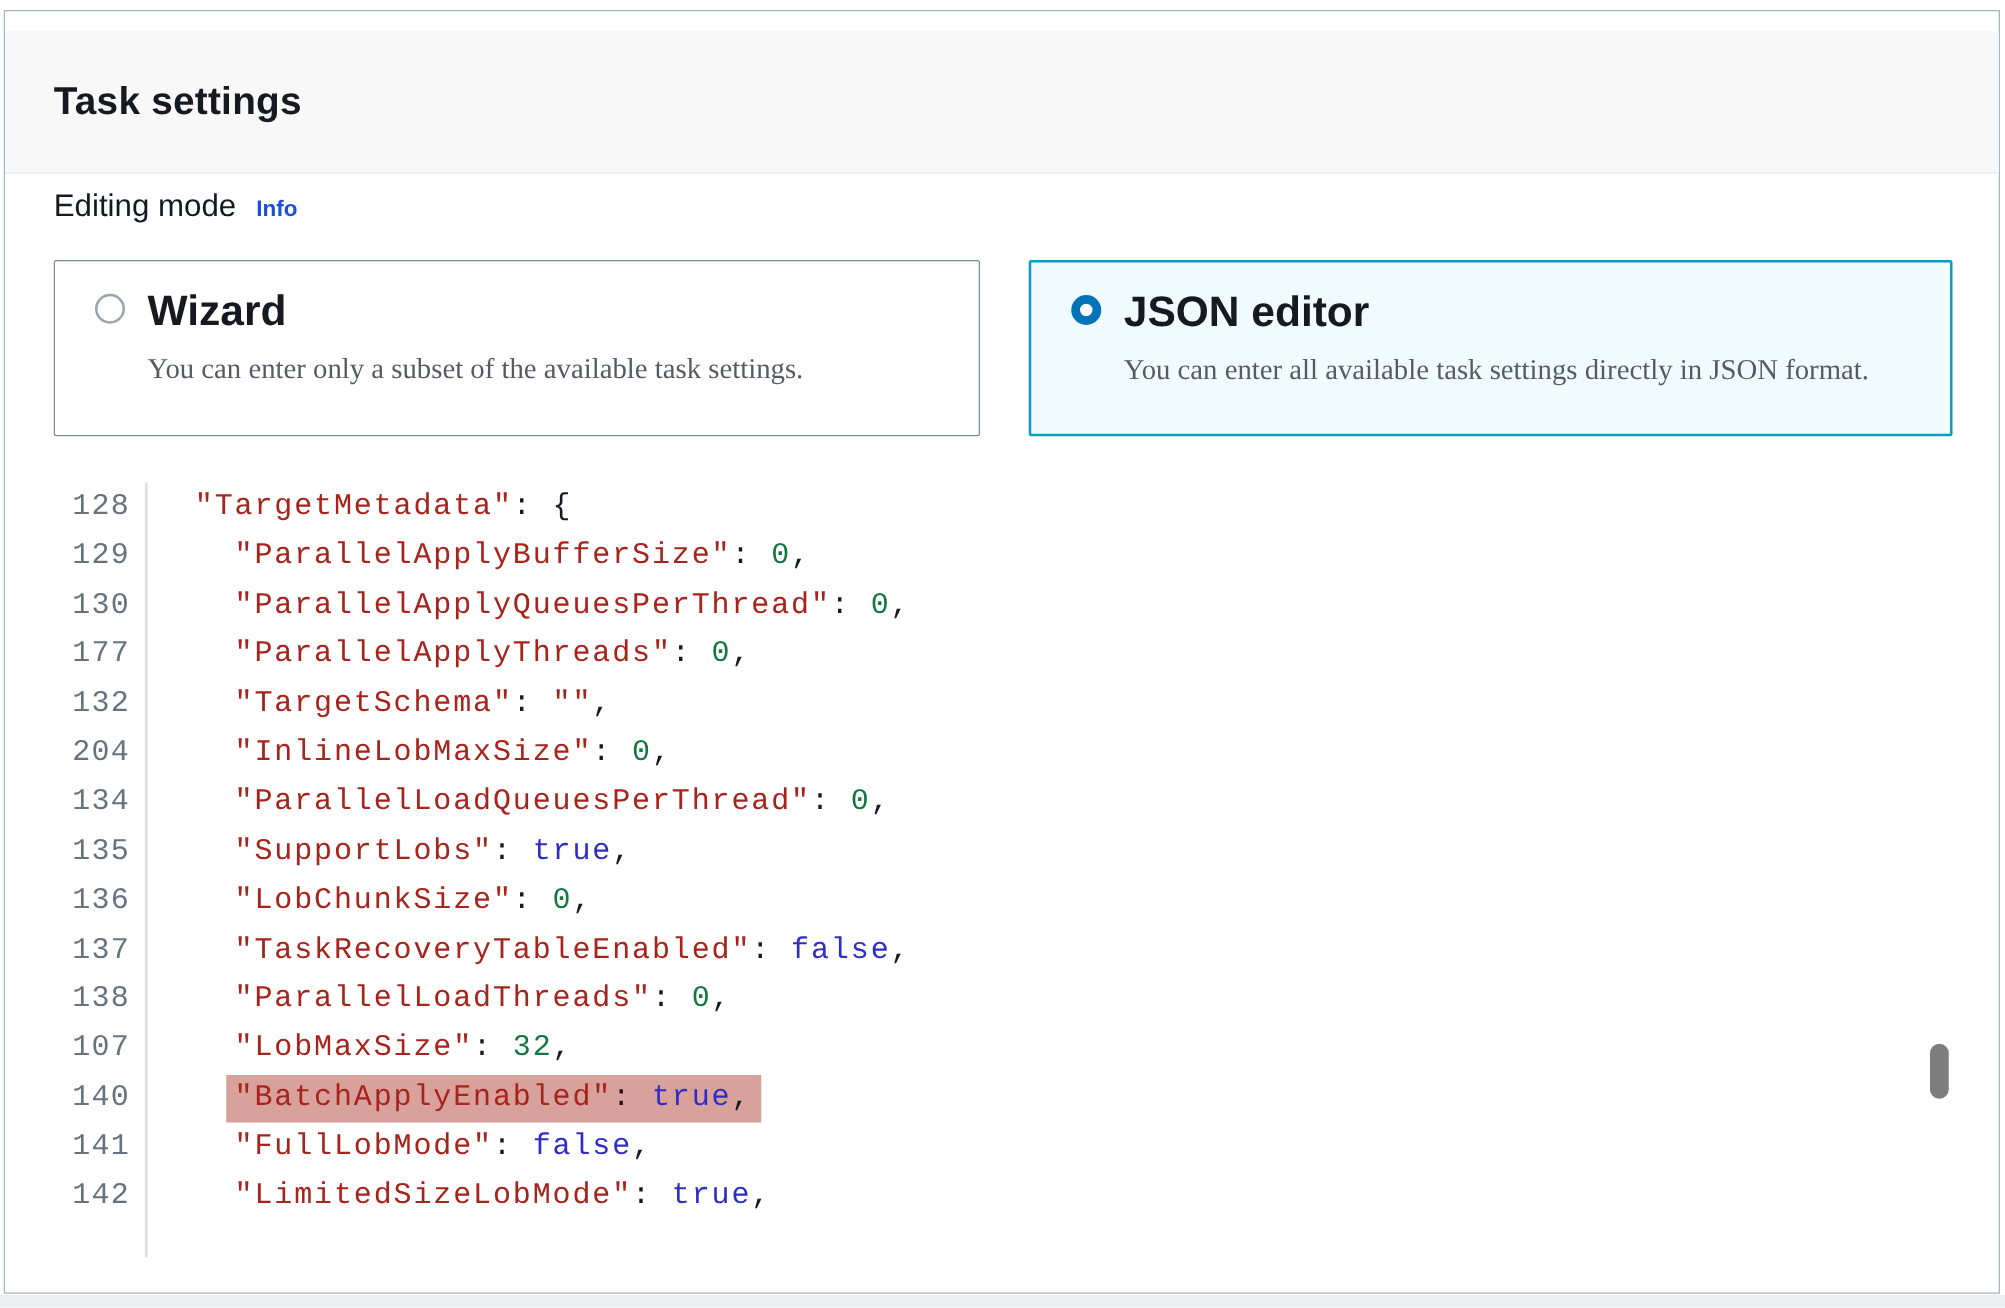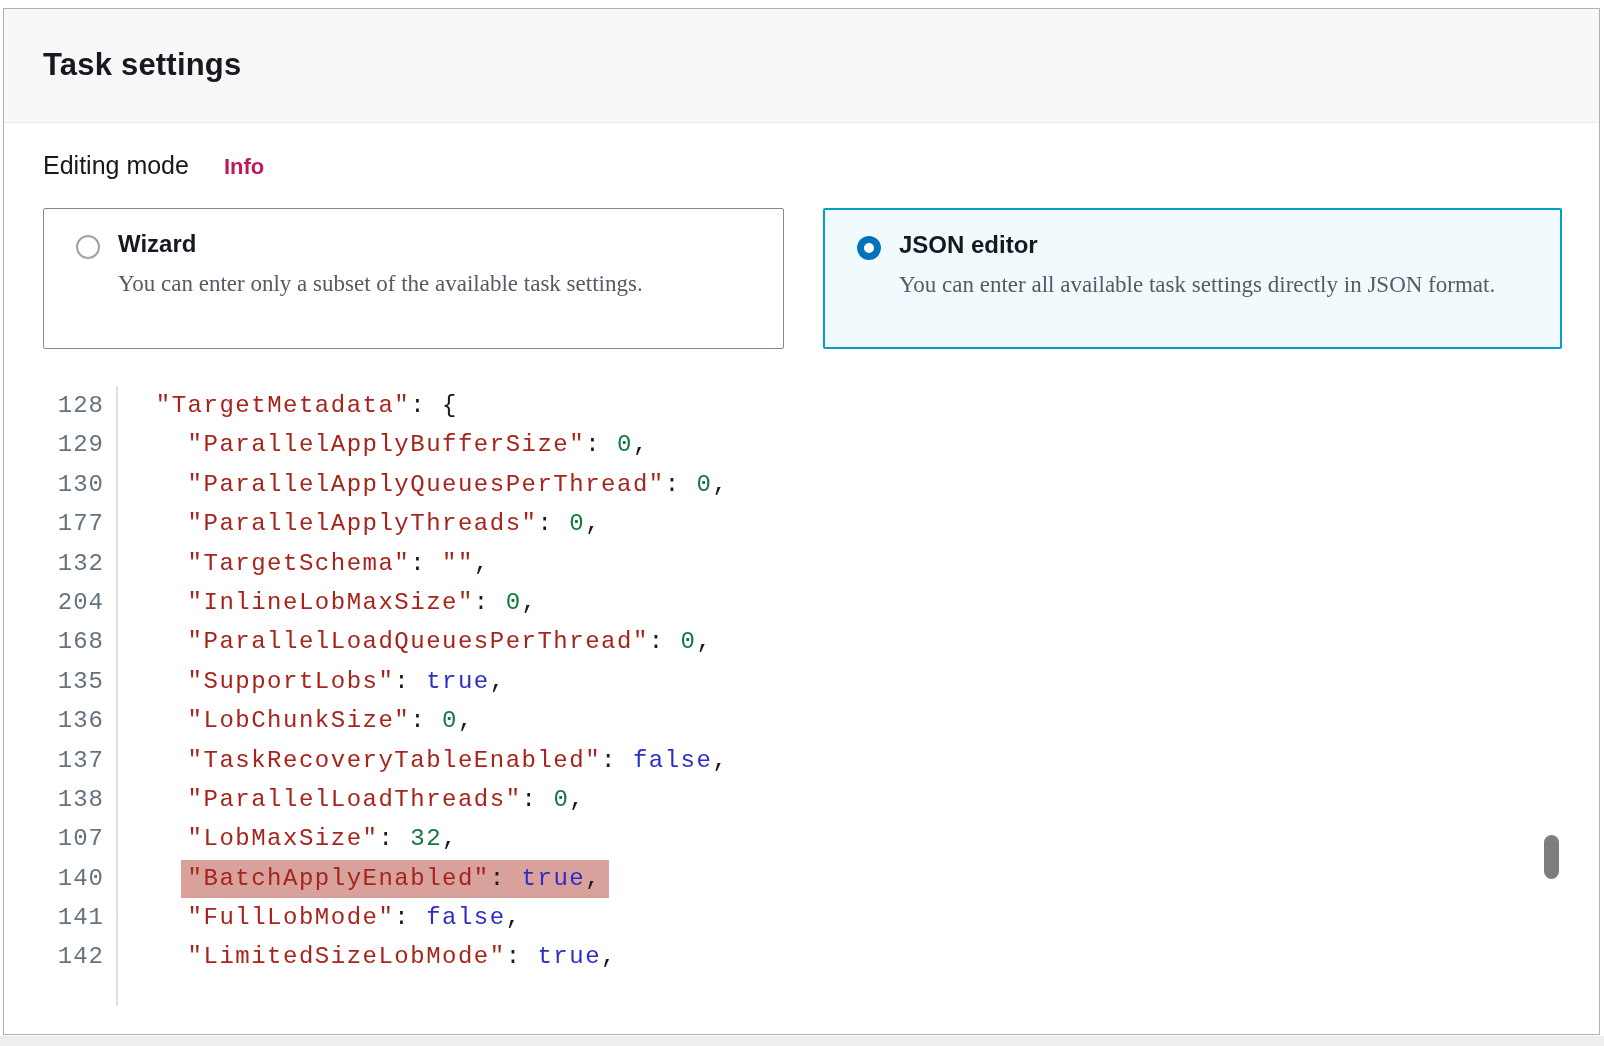--- a/index.html
+++ b/index.html
@@ -4,46 +4,46 @@
 <style>
   * { margin:0; padding:0; box-sizing:border-box; }
   html,body { width:1604px; height:1046px; background:#ffffff; font-family:"Liberation Sans", sans-serif; color:#16191f; overflow:hidden; }
 
   .page-card {
     position:absolute; left:3px; top:8px; width:1597px; height:1027px;
     background:#ffffff; border:1px solid #a9b4bb;
   }
 
   .card-header {
-    position:absolute; left:0; top:0; right:0; height:114px;
+    position:absolute; left:0; top:16px; right:0; height:114px;
     background:#f8f8f8; border-bottom:1px solid #e7eaea;
   }
   .page-title {
     position:absolute; left:39px; top:38px;
     font-size:31px; font-weight:700; color:#16191f; letter-spacing:0.2px;
   }
 
   .editing-row { position:absolute; left:39px; top:142px; height:36px; }
   .editing-label { display:inline-block; font-size:25px; color:#16191f; }
-  .info-link { display:inline-block; margin-left:35px; font-size:22px; font-weight:700; color:#be185d; cursor:pointer; }
+  .info-link { display:inline-block; margin-left:16px; font-size:18px; font-weight:700; color:#1d4ed8; cursor:pointer; }
 
   .tile {
     position:absolute; top:199px; height:141px; background:#ffffff;
     border:1px solid #7f8b93; border-radius:2px; cursor:pointer;
   }
   .tile-wizard { left:39px; width:741px; }
   .tile-json { left:819px; width:739px; border:2px solid #069dc9; background:#f1fbfe; }
 
   .tile-inner { position:absolute; left:32px; top:21px; right:20px; }
   .radio {
     position:absolute; left:0; top:5px; width:24px; height:24px; border-radius:50%;
     background:#ffffff; border:2px solid #99a5ab;
   }
   .radio.selected { border:7px solid #0073bb; }
-  .tile-label { margin-left:42px; font-size:24px; font-weight:700; color:#16191f; }
+  .tile-label { margin-left:42px; font-size:34px; font-weight:700; color:#16191f; }
   .tile-desc { margin-left:42px; margin-top:9px; font-size:23px; color:#545b64; line-height:34px; max-width:610px;font-family:Liberation Serif, serif; }
 
   .editor { position:absolute; left:0; top:377px; right:4px; }
   .gutter-sep { position:absolute; left:112px; top:377px; width:2px; height:620px; background:#dcdfe1; }
   .code-line {
     position:relative; height:39.4px; line-height:39.4px; white-space:pre;
     font-family:Liberation Mono, monospace; font-size:24px; letter-spacing:1.5px;
     padding-left:120px; cursor:text;
   }
   .ln {
@@ -95,21 +95,21 @@
   <div class="gutter-sep"></div>
 
   <div class="editor">
     <div id="code-area">
         <div class="code-line"><span class="ln">128</span>  <span class="tok-key">"TargetMetadata"</span><span class="tok-punct">: {</span></div>
         <div class="code-line"><span class="ln">129</span>    <span class="tok-key">"ParallelApplyBufferSize"</span><span class="tok-punct">: </span><span class="tok-num">0</span><span class="tok-punct">,</span></div>
         <div class="code-line"><span class="ln">130</span>    <span class="tok-key">"ParallelApplyQueuesPerThread"</span><span class="tok-punct">: </span><span class="tok-num">0</span><span class="tok-punct">,</span></div>
         <div class="code-line"><span class="ln">177</span>    <span class="tok-key">"ParallelApplyThreads"</span><span class="tok-punct">: </span><span class="tok-num">0</span><span class="tok-punct">,</span></div>
         <div class="code-line"><span class="ln">132</span>    <span class="tok-key">"TargetSchema"</span><span class="tok-punct">: </span><span class="tok-key">""</span><span class="tok-punct">,</span></div>
         <div class="code-line"><span class="ln">204</span>    <span class="tok-key">"InlineLobMaxSize"</span><span class="tok-punct">: </span><span class="tok-num">0</span><span class="tok-punct">,</span></div>
-        <div class="code-line"><span class="ln">168</span>    <span class="tok-key">"ParallelLoadQueuesPerThread"</span><span class="tok-punct">: </span><span class="tok-num">0</span><span class="tok-punct">,</span></div>
+        <div class="code-line"><span class="ln">134</span>    <span class="tok-key">"ParallelLoadQueuesPerThread"</span><span class="tok-punct">: </span><span class="tok-num">0</span><span class="tok-punct">,</span></div>
         <div class="code-line"><span class="ln">135</span>    <span class="tok-key">"SupportLobs"</span><span class="tok-punct">: </span><span class="tok-bool">true</span><span class="tok-punct">,</span></div>
         <div class="code-line"><span class="ln">136</span>    <span class="tok-key">"LobChunkSize"</span><span class="tok-punct">: </span><span class="tok-num">0</span><span class="tok-punct">,</span></div>
         <div class="code-line"><span class="ln">137</span>    <span class="tok-key">"TaskRecoveryTableEnabled"</span><span class="tok-punct">: </span><span class="tok-bool">false</span><span class="tok-punct">,</span></div>
         <div class="code-line"><span class="ln">138</span>    <span class="tok-key">"ParallelLoadThreads"</span><span class="tok-punct">: </span><span class="tok-num">0</span><span class="tok-punct">,</span></div>
         <div class="code-line"><span class="ln">107</span>    <span class="tok-key">"LobMaxSize"</span><span class="tok-punct">: </span><span class="tok-num">32</span><span class="tok-punct">,</span></div>
         <div class="code-line"><span class="ln">140</span>    <span class="hl"><span class="tok-key">"BatchApplyEnabled"</span><span class="tok-punct">: </span><span class="tok-bool">true</span><span class="tok-punct">,</span></span></div>
         <div class="code-line"><span class="ln">141</span>    <span class="tok-key">"FullLobMode"</span><span class="tok-punct">: </span><span class="tok-bool">false</span><span class="tok-punct">,</span></div>
         <div class="code-line"><span class="ln">142</span>    <span class="tok-key">"LimitedSizeLobMode"</span><span class="tok-punct">: </span><span class="tok-bool">true</span><span class="tok-punct">,</span></div>
       </div>
   </div>

